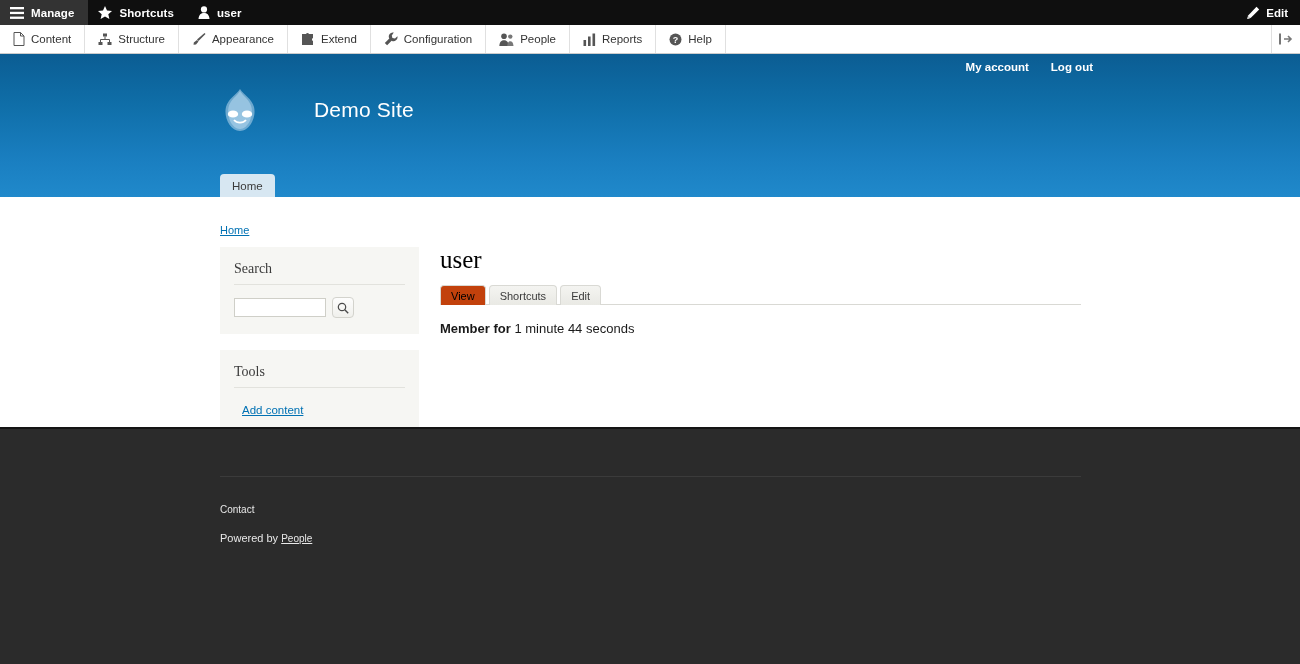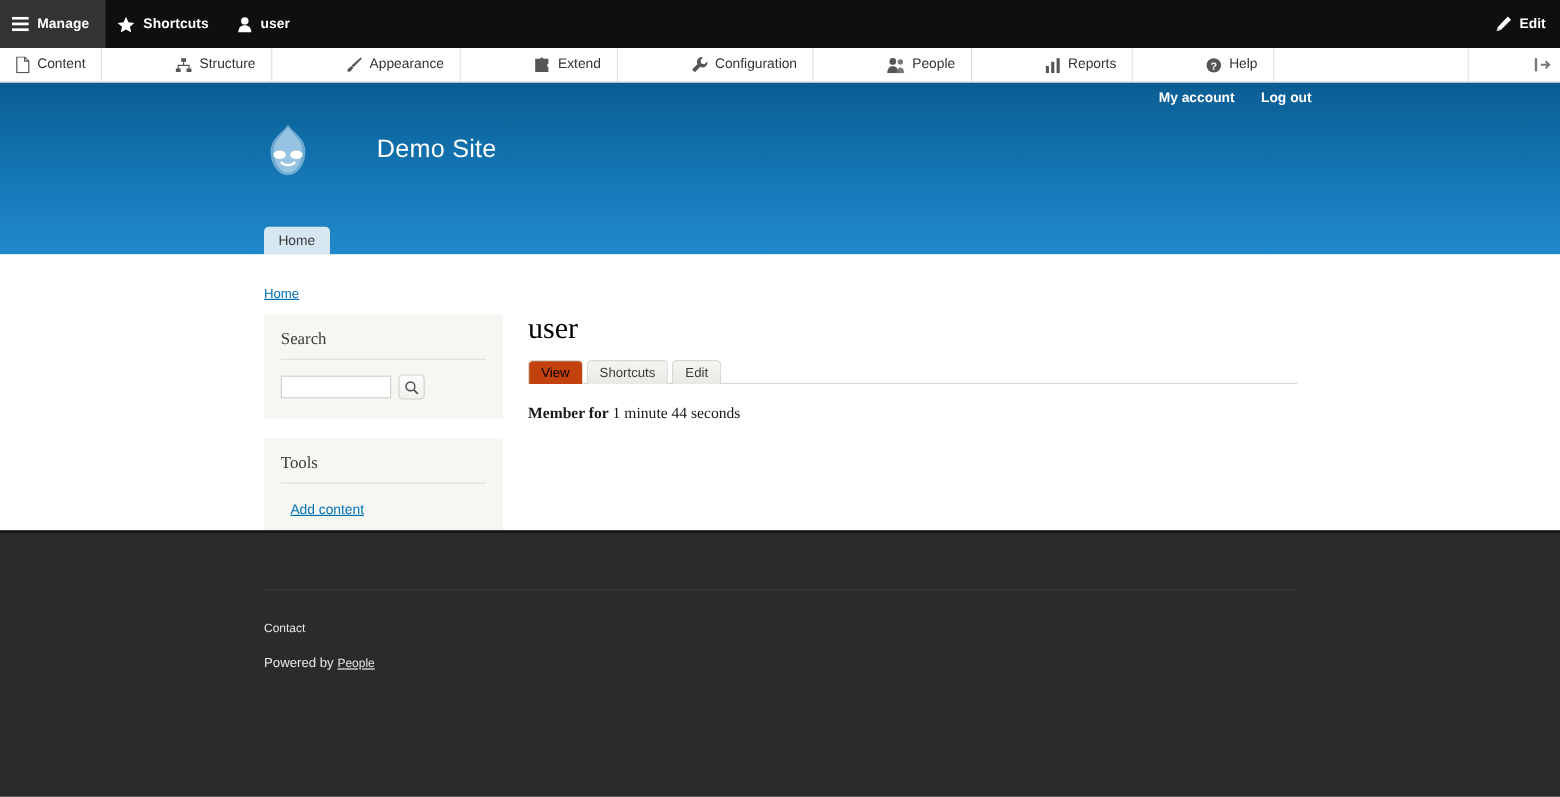--- a/index.html
+++ b/index.html
@@ -7,21 +7,21 @@
     margin: 0; padding: 0;
     width: 1300px; height: 664px;
     overflow: hidden;
     background: #ffffff;
     font-family: "Liberation Sans", sans-serif;
   }
 
   
   .admin-toolbar {
     position: relative;
-    height: 40px;
+    height: 25px;
     background: #0f0f0f;
     display: flex;
     align-items: stretch;
     color: #fff;
   }
   .tb-tab {
     display: flex;
     align-items: center;
     gap: 7px;
     padding: 0 14px 0 10px;
@@ -49,21 +49,20 @@
 
   
   .admin-menu {
     position: relative;
     height: 29px;
     background: #ffffff;
     border-bottom: 1px solid #ccc;
     display: flex;
     align-items: stretch;
     box-shadow: 0 1px 0 rgba(0,0,0,.04);
-    gap: 48px;
   }
   .am-item {
     display: flex;
     align-items: center;
     gap: 6px;
     padding: 0 13px;
     font-size: 11.5px;
     color: #333;
     border-right: 1px solid #e0e0e0;
     cursor: pointer;
@@ -232,21 +231,21 @@
     cursor: pointer;
     position: relative;
     top: 1px;
   }
   .tab.active {
     background: #c2410c;
     color: #000;
   }
   .member-line {
     margin-top: 16px;
-    font-family: Liberation Serif, serif;
+    font-family: Liberation Sans, sans-serif;
     font-size: 13px;
     color: #1a1a1a;
   }
   .member-line b { font-weight: bold; }
 
   
   .footer {
     position: relative;
     height: 279px;
     background: #2b2b2b;

